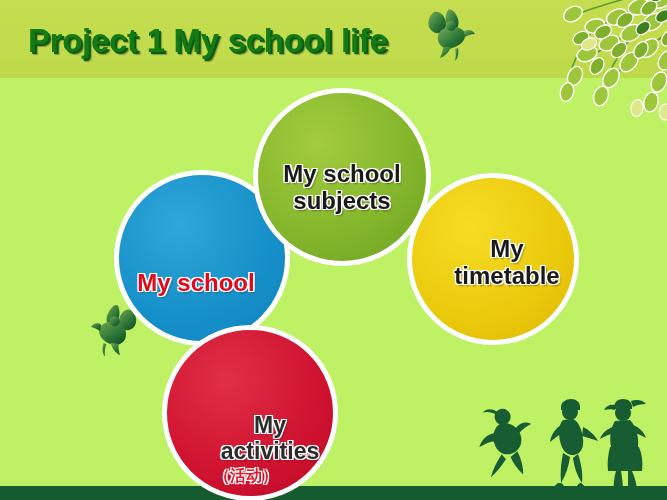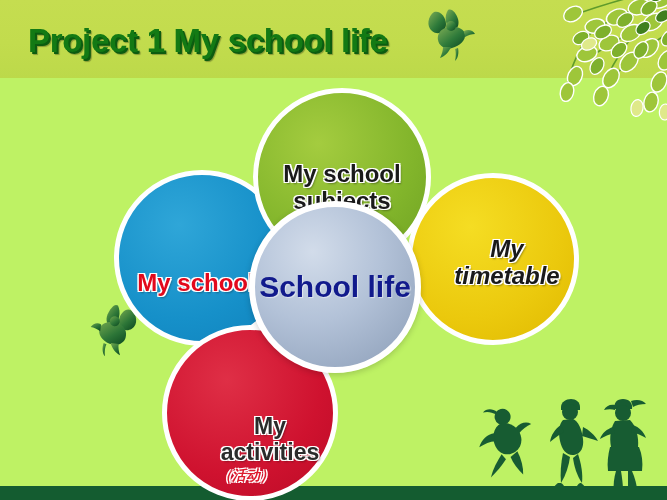--- a/index.html
+++ b/index.html
@@ -41,43 +41,42 @@
     position:absolute;border-radius:50%;
     border:5px solid #ffffff;
     box-sizing:border-box;
     display:flex;align-items:center;justify-content:center;
     text-align:center;line-height:1.12;
   }
   .petal span{display:block;}
 
   
   .petal-top   {left:253px; top:88px;  width:178px;height:178px; background:radial-gradient(circle at 36% 30%, #a4cc3f 0%, #82b52b 60%, #6ea122 100%); z-index:3;}
-  .petal-right {left:407px; top:173px; width:172px;height:172px; background:radial-gradient(circle at 36% 30%, #f5dd23 0%, #ebc90d 60%, #dfb900 100%); z-index:2;font-style:italic;}
+  .petal-right {left:407px; top:173px; width:172px;height:172px; background:radial-gradient(circle at 36% 30%, #f5dd23 0%, #ebc90d 60%, #dfb900 100%); z-index:2;}
   .petal-left  {left:114px; top:170px; width:176px;height:176px; background:radial-gradient(circle at 36% 30%, #2fa6d8 0%, #1690c9 60%, #0f81bb 100%); z-index:2;}
   .petal-bl    {left:162px; top:325px; width:176px;height:176px; background:radial-gradient(circle at 36% 30%, #df2f46 0%, #cf122f 60%, #bb0b27 100%); z-index:2;}
   .petal-br    {left:341px; top:325px; width:176px;height:176px; background:radial-gradient(circle at 36% 30%, #f0a028 0%, #e4860f 60%, #d87a06 100%); z-index:2;}
 
   .petal-top span, .petal-right span, .petal-br span{
     font-size:24px;font-weight:bold;color:#1a1a1a;
     text-shadow:-1.4px -1.4px 0 #fff, 1.4px -1.4px 0 #fff, -1.4px 1.4px 0 #fff, 1.4px 1.4px 0 #fff, 2px 2px 2px rgba(0,0,0,.35);
   }
   .petal-left span{
     font-size:24px;font-weight:bold;color:#e2091c;
     text-shadow:-1.4px -1.4px 0 #fff, 1.4px -1.4px 0 #fff, -1.4px 1.4px 0 #fff, 1.4px 1.4px 0 #fff, 2px 2px 2px rgba(0,0,0,.30);
   }
   .petal-bl .line1{
     font-size:23px;font-weight:bold;color:#2b2b2b;
     text-shadow:-1.4px -1.4px 0 #fff, 1.4px -1.4px 0 #fff, -1.4px 1.4px 0 #fff, 1.4px 1.4px 0 #fff, 2px 2px 2px rgba(0,0,0,.30);
     padding-left:48px;
   }
   .petal-bl .line2{
-    font-size:14px;font-weight:bold;color:#dd1b2e;
+    font-size:16px;font-weight:bold;color:#dd1b2e;
     text-shadow:-1.3px -1.3px 0 #fff, 1.3px -1.3px 0 #fff, -1.3px 1.3px 0 #fff, 1.3px 1.3px 0 #fff;
     margin-top:2px;
-    font-style:italic;
   }
   
   .petal-top .txt{transform:translateY(11px);}
   .petal-right .txt{transform:translate(14px,4px);white-space:nowrap;}
   .petal-left .txt{transform:translate(-6px,25px);white-space:nowrap;}
   .petal-bl .txt{transform:translate(-4px,36px);}
   .petal-br .txt{transform:translate(11px,36px);white-space:nowrap;}
 
   
   .center-circle{
@@ -201,26 +200,20 @@
     </div>
 
     <div class="petal petal-bl">
       <div class="txt">
         <span class="line1">My activities</span>
         <span class="line2">（活动）</span>
       </div>
     </div>
 
 
-    <div class="center-circle">
-      <div class="txt">
-        <span>School</span>
-        <span>life</span>
-      </div>
-    </div>
 
   </div>
 
   <div class="fairy-left">
     <svg width="62" height="62" viewBox="0 0 62 62" xmlns="http://www.w3.org/2000/svg">
       <defs>
         <linearGradient id="fg2" x1="0" y1="0" x2="1" y2="1">
           <stop offset="0%" stop-color="#74a84e"></stop>
           <stop offset="55%" stop-color="#2c7537"></stop>
           <stop offset="100%" stop-color="#0c471f"></stop>

